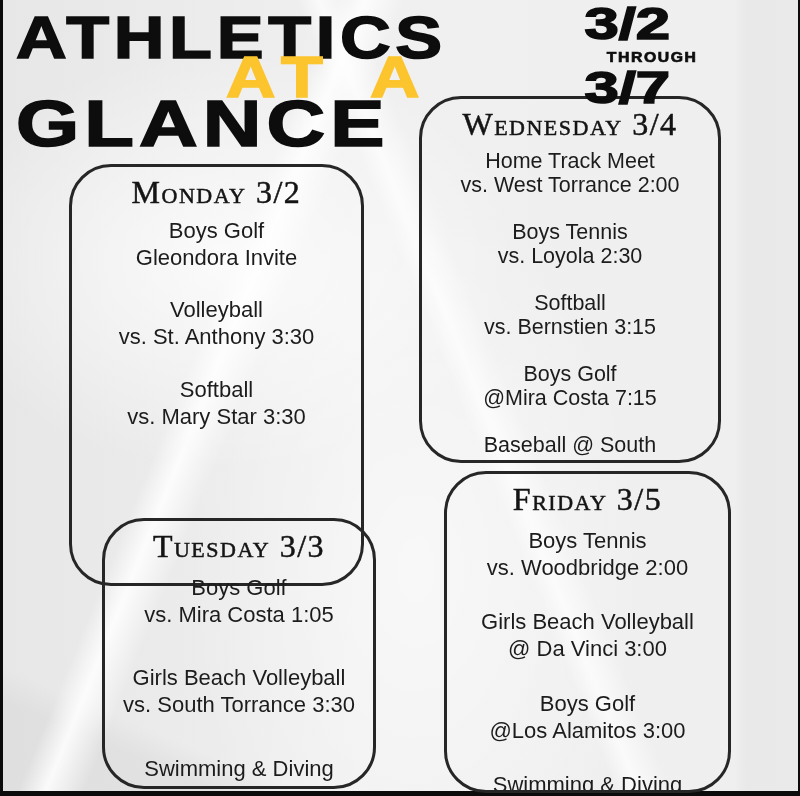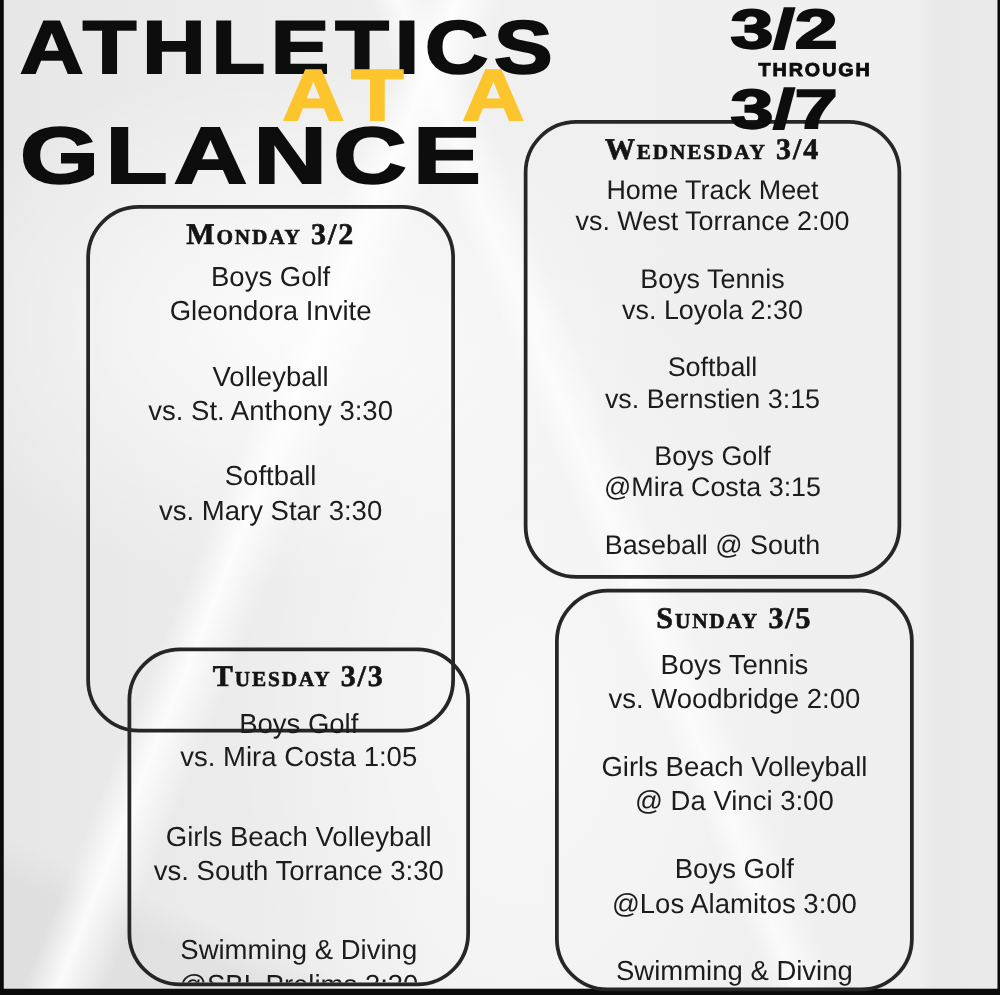--- a/index.html
+++ b/index.html
@@ -70,22 +70,22 @@
     overflow: hidden;
   }
   .card-monday    { left: 66px;  top: 164px; width: 295px; height: 422px; }
   .card-tuesday   { left: 71px;  top: 518px; width: 274px; height: 271px; margin-left: 28px; }
   .card-wednesday { left: 416px; top: 96px;  width: 302px; height: 367px; }
   .card-thursday  { left: 441px; top: 471px; width: 287px; height: 322px; }
 
   .card-header {
     font-family: "Liberation Serif", serif;
     font-variant: small-caps;
-    font-weight: 700;
-    font-size: 24px;
+    font-weight: 400;
+    font-size: 32px;
     letter-spacing: 1.5px;
     color: #141414;
     line-height: 1.05;
     margin-bottom: 7px;
     -webkit-text-stroke: 0.5px currentColor;
   }
   .event { color: #1c1c1c; font-size: 22px; line-height: 1.24; }
   .event-line { white-space: nowrap; }
 
   .card-monday    .event + .event { margin-top: 25px; }
@@ -152,29 +152,29 @@
     <div class="event">
       <div class="event-line">Boys Tennis</div>
       <div class="event-line">vs. Loyola 2:30</div>
     </div>
     <div class="event">
       <div class="event-line">Softball</div>
       <div class="event-line">vs. Bernstien 3:15</div>
     </div>
     <div class="event">
       <div class="event-line">Boys Golf</div>
-      <div class="event-line">@Mira Costa 3:15</div>
+      <div class="event-line">@Mira Costa 7:15</div>
     </div>
     <div class="event">
       <div class="event-line">Baseball @ South</div>
     </div>
   </div>
 
   <div class="card card-thursday">
-    <div class="card-header">Sunday 3/5</div>
+    <div class="card-header">Friday 3/5</div>
     <div class="event">
       <div class="event-line">Boys Tennis</div>
       <div class="event-line">vs. Woodbridge 2:00</div>
     </div>
     <div class="event">
       <div class="event-line">Girls Beach Volleyball</div>
       <div class="event-line">@ Da Vinci 3:00</div>
     </div>
     <div class="event">
       <div class="event-line">Boys Golf</div>

